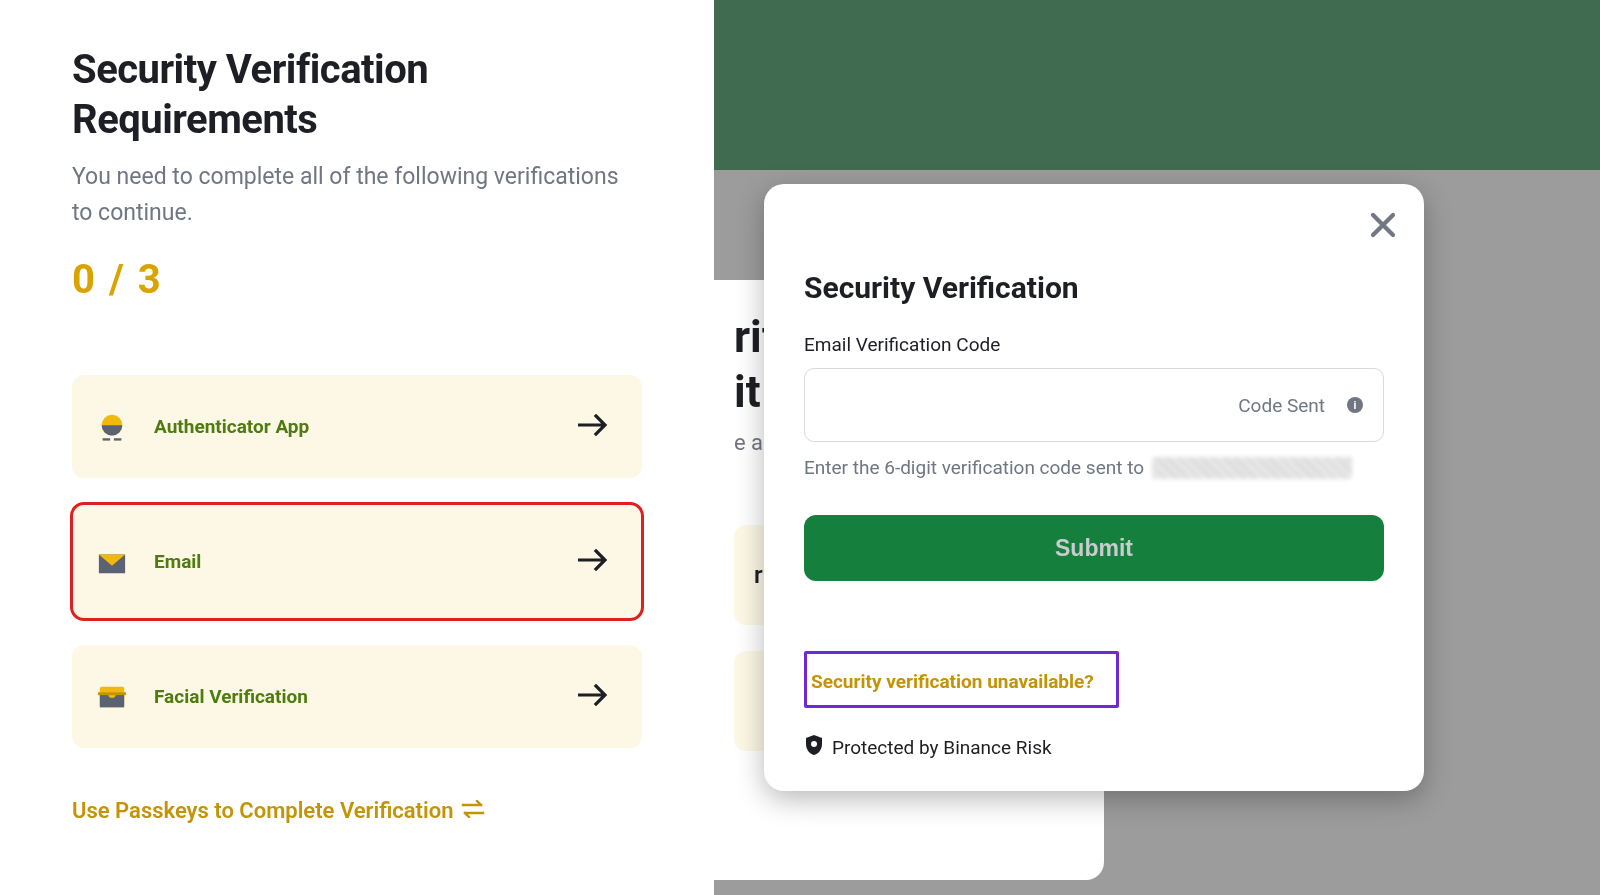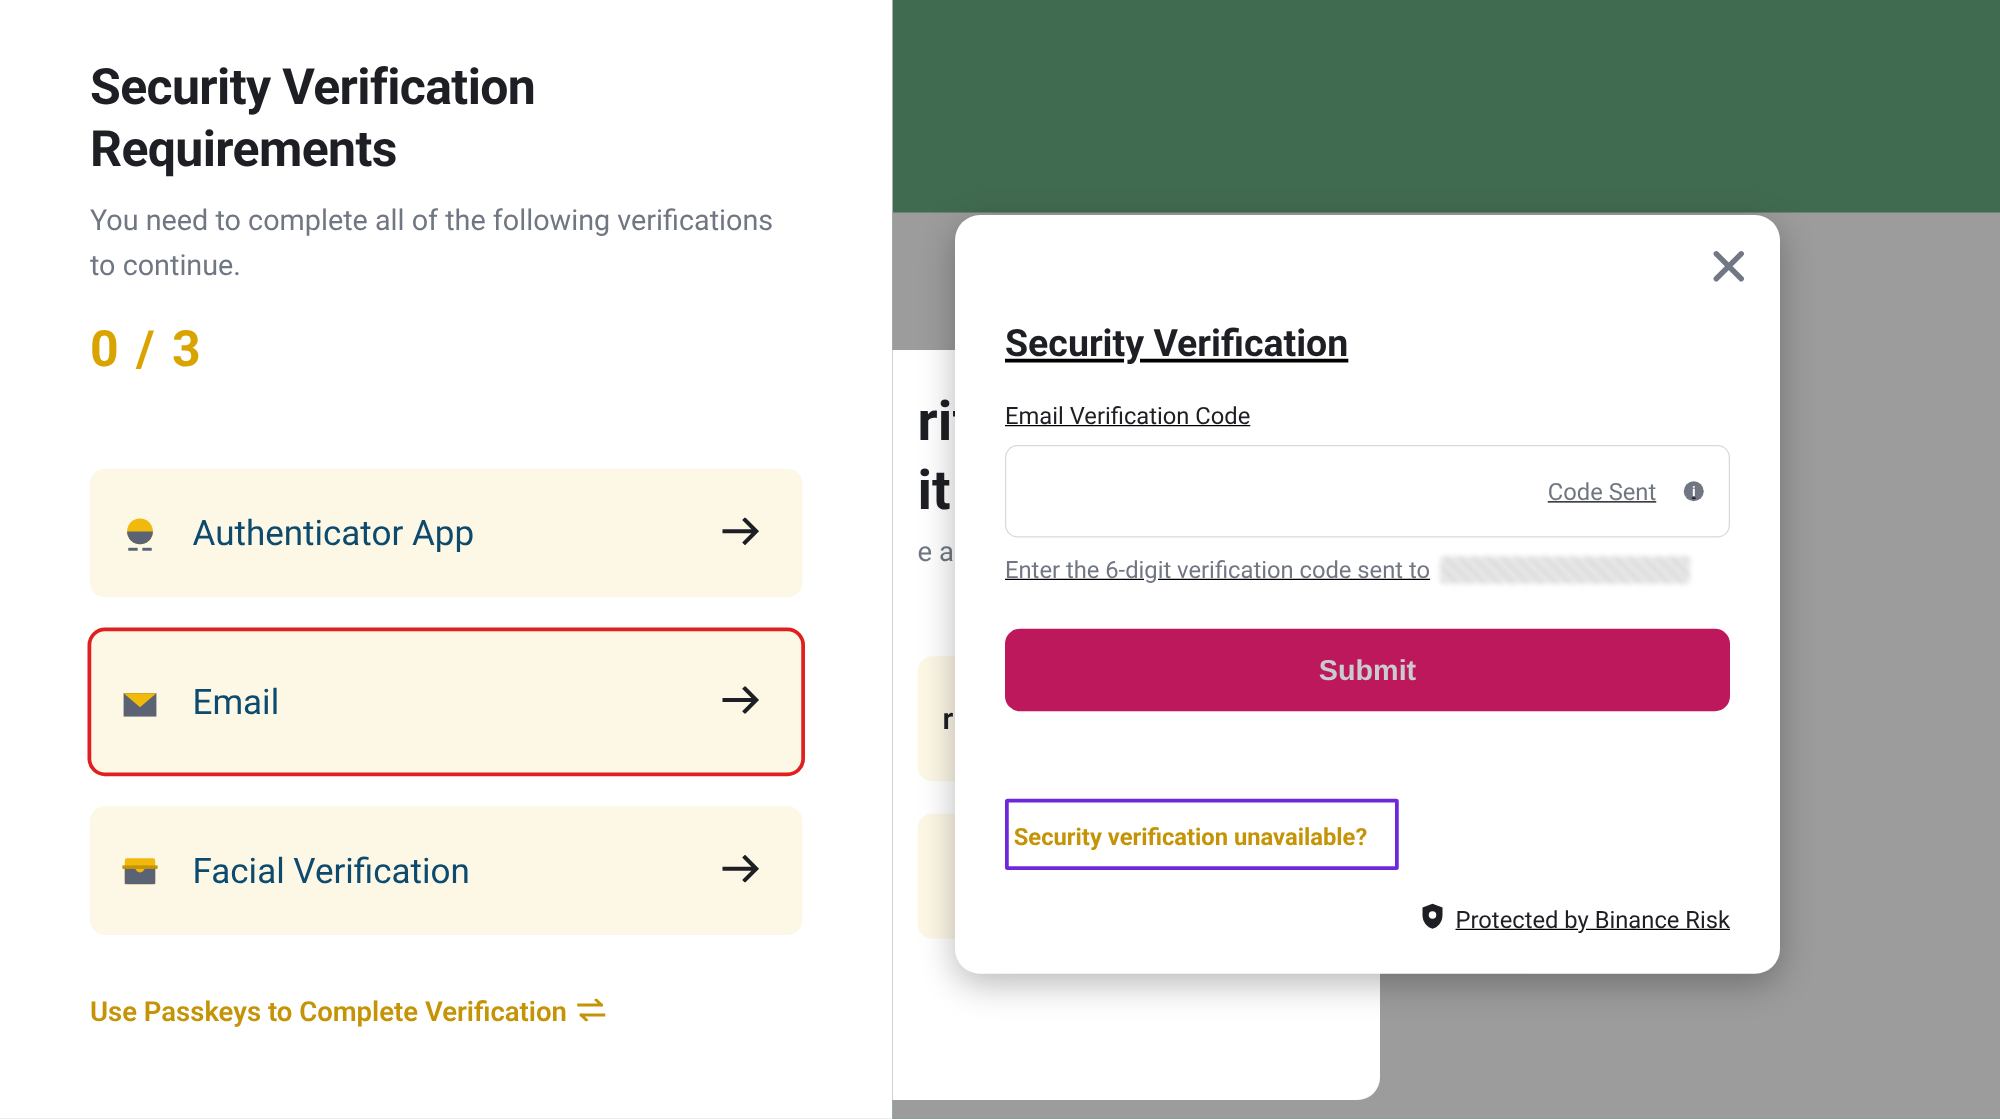--- a/index.html
+++ b/index.html
@@ -57,23 +57,23 @@
     }
     .verify-icon {
       width: 32px;
       height: 32px;
       margin-right: 26px;
       display: flex;
       align-items: center;
       justify-content: center;
     }
     .verify-label {
-      font-size: 28px;
-      font-weight: 400;
-      color: #0c4a6e;
+      font-size: 19px;
+      font-weight: 700;
+      color: #4d7c0f;
       flex: 1;
     }
     .arrow-right {
       width: 30px;
       height: 22px;
       color: #1e1f24;
     }
     .passkey-link {
       margin-top: 50px;
       font-size: 22px;
@@ -113,27 +113,26 @@
     .bg-sub { font-size: 22px; color:#707783; margin-bottom:70px;}
     .bg-item {
       background:#fdf7e6; border-radius:12px;
       height:100px; margin-bottom:26px;
       display:flex; align-items:center; padding:0 20px;
       font-size:24px; font-weight:600; color:#1e1f24;
     }
     .bg-arrow { width:28px;height:22px;color:#1e1f24;}
     .modal {
       position: absolute;
-      left: 50px; top: 172px;
+      left: 50px; top: 184px;
       width: 660px;
       background: #fff;
       border-radius: 20px;
       padding: 40px 40px 30px 40px;
       box-shadow: 0 8px 28px rgba(0,0,0,0.28);
-      text-decoration: underline;
     }
     .modal-close {
       position: absolute;
       top: 26px; right: 26px;
       width: 30px; height: 30px;
       color: #717783;
       cursor: pointer;
     }
     .modal-title {
       font-size: 30px;
@@ -183,21 +182,21 @@
     .blur-box {
       width: 200px; height: 22px;
       background: repeating-linear-gradient(45deg,#dcdcdc 0 4px,#e9e9e9 4px 8px);
       filter: blur(2px);
       border-radius: 3px;
     }
     .submit-btn {
       margin-top: 36px;
       width: 100%;
       height: 66px;
-      background: #be185d;
+      background: #15803d;
       border: none;
       border-radius: 12px;
       font-size: 23px;
       font-weight: 600;
       color: #c9cbce;
       cursor: not-allowed;
     }
     .unavailable-wrap {
       margin-top: 22px;
       display: inline-block;
@@ -213,21 +212,21 @@
       border-radius: 2px;
       margin-top: 48px;
     }
     .protected {
       margin-top: 26px;
       text-align: center;
       font-size: 19px;
       color: #1e1f24;
       display: flex;
       align-items: center;
-      justify-content: flex-end;
+      justify-content: flex-start;
       gap: 8px;
     }
     .shield-icon { width: 20px; height: 22px; }
   </style>
 </head>
 <body>
 
 <div class="left-panel">
   <h1 class="title">Security Verification Requirements</h1>
   <p class="subtitle">You need to complete all of the following verifications to continue.</p>

